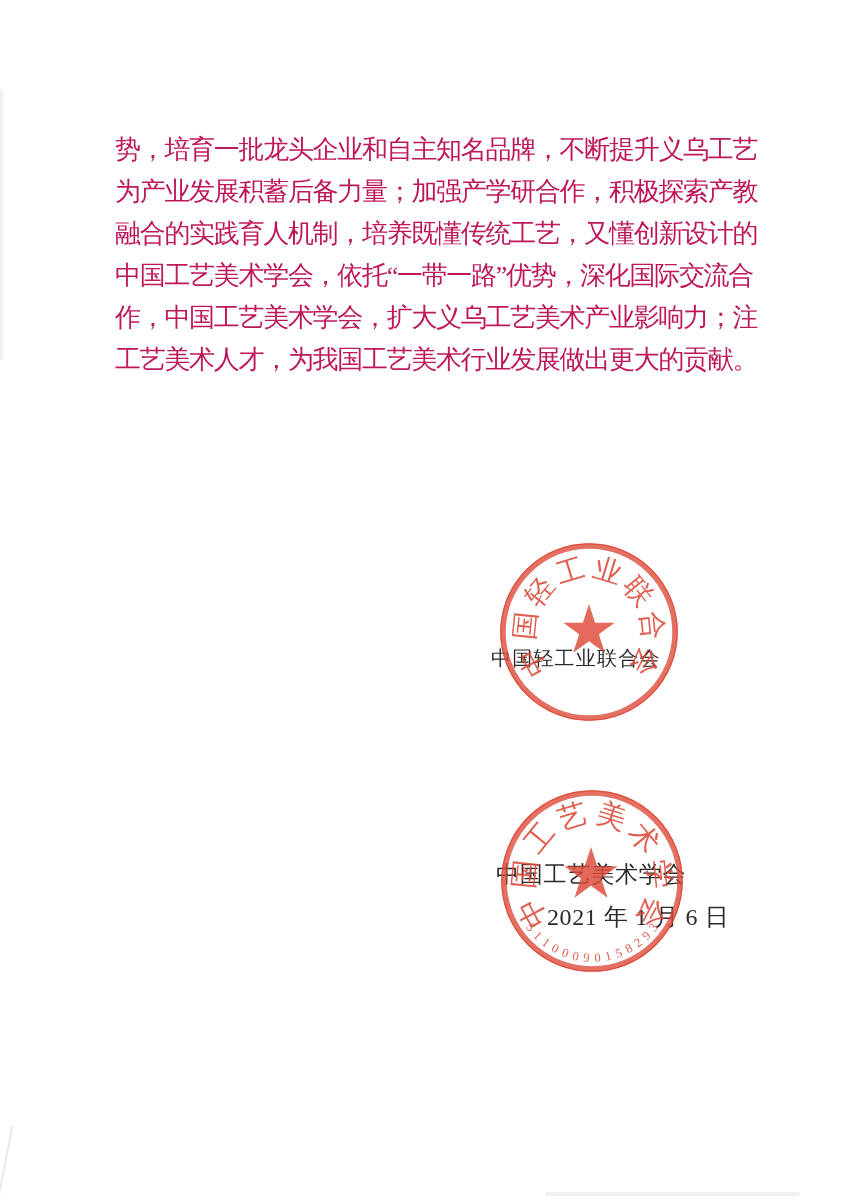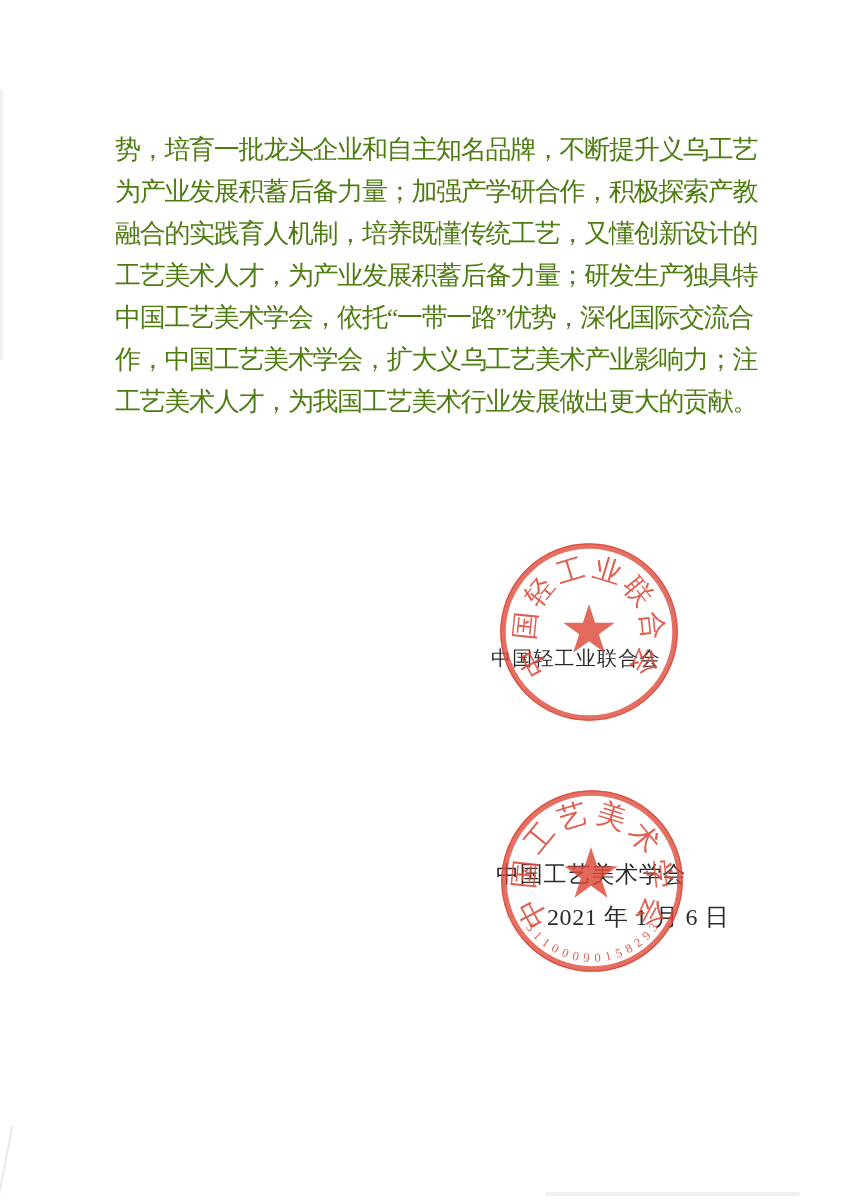--- a/index.html
+++ b/index.html
@@ -40,25 +40,24 @@
   .artifact{position:absolute;pointer-events:none;}
   .edge-left{left:0;top:90px;width:3px;height:270px;background:#ececec;opacity:.8;}
   .streak-bl{left:4px;top:1125px;width:2px;height:78px;background:#e3e3e3;transform:rotate(11deg);opacity:.8;}
   .smudge-bottom{left:545px;top:1192px;width:255px;height:4px;background:#f1f1f1;border-radius:2px;}
 </style>
 </head>
 <body>
 
 <div class="page">
 
-  <div class="para" style="color: #4d7c0f;">
+  <div class="para" style="color: #be185d;">
       <div class="line">势，培育一批龙头企业和自主知名品牌，不断提升义乌工艺</div>
       <div class="line">为产业发展积蓄后备力量；加强产学研合作，积极探索产教</div>
       <div class="line">融合的实践育人机制，培养既懂传统工艺，又懂创新设计的</div>
-      <div class="line">工艺美术人才，为产业发展积蓄后备力量；研发生产独具特</div>
       <div class="line">中国工艺美术学会，依托“一带一路”优势，深化国际交流合</div>
       <div class="line">作，中国工艺美术学会，扩大义乌工艺美术产业影响力；注</div>
       <div class="line">工艺美术人才，为我国工艺美术行业发展做出更大的贡献。</div>
     </div>
 
   <div class="sig-label lbl1">中国轻工业联合会</div>
 
   <div class="sig-label lbl2">中国工艺美术学会</div>
 
   <div class="sig-label date">2021 年 1 月 6 日</div>

